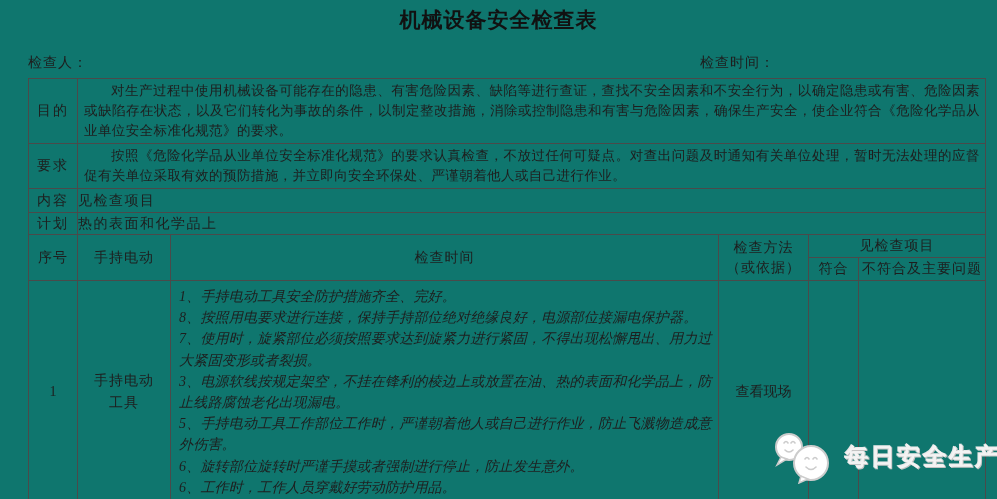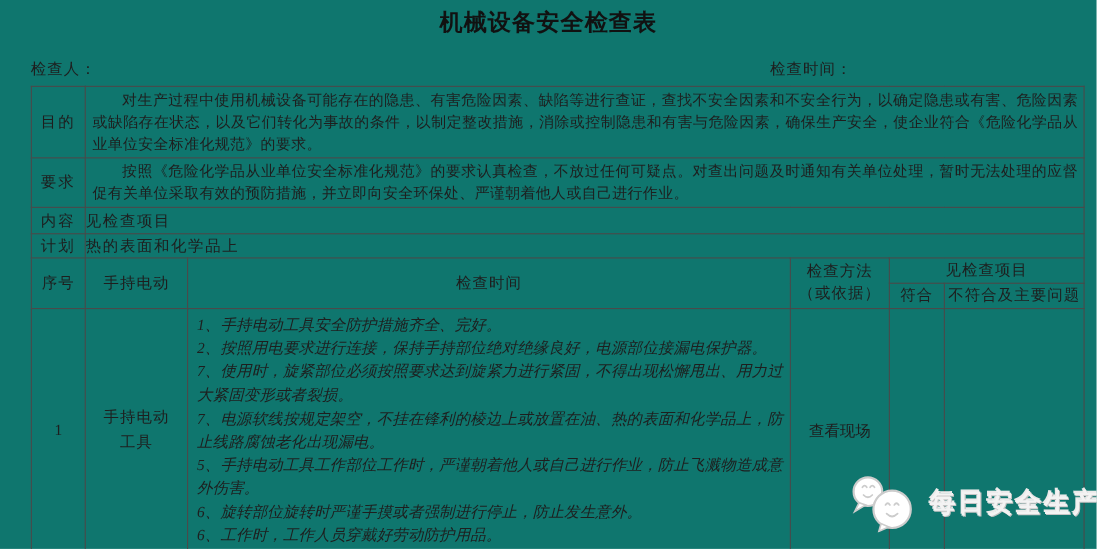--- a/index.html
+++ b/index.html
@@ -131,23 +131,23 @@
       <td class="head-cell">不符合及主要问题</td>
     </tr>
 
     <tr class="r-body1">
       <td class="seq-cell">1</td>
       <td class="item-cell pre-line">手持电动
 工具</td>
       <td class="std-cell">
         <div class="std-list">
           <div class="std-item">1、手持电动工具安全防护措施齐全、完好。</div>
-          <div class="std-item">2、按照用电要求进行连接，保持手持部位绝对绝缘良好，电源部位接漏电保护器。</div>
+          <div class="std-item">8、按照用电要求进行连接，保持手持部位绝对绝缘良好，电源部位接漏电保护器。</div>
           <div class="std-item">7、使用时，旋紧部位必须按照要求达到旋紧力进行紧固，不得出现松懈甩出、用力过大紧固变形或者裂损。</div>
-          <div class="std-item">7、电源软线按规定架空，不挂在锋利的棱边上或放置在油、热的表面和化学品上，防止线路腐蚀老化出现漏电。</div>
+          <div class="std-item">3、电源软线按规定架空，不挂在锋利的棱边上或放置在油、热的表面和化学品上，防止线路腐蚀老化出现漏电。</div>
           <div class="std-item">5、手持电动工具工作部位工作时，严谨朝着他人或自己进行作业，防止飞溅物造成意外伤害。</div>
           <div class="std-item">6、旋转部位旋转时严谨手摸或者强制进行停止，防止发生意外。</div>
           <div class="std-item">6、工作时，工作人员穿戴好劳动防护用品。</div>
         </div>
       </td>
       <td class="method-cell">查看现场</td>
       <td></td>
       <td></td>
     </tr>
   </tbody>

